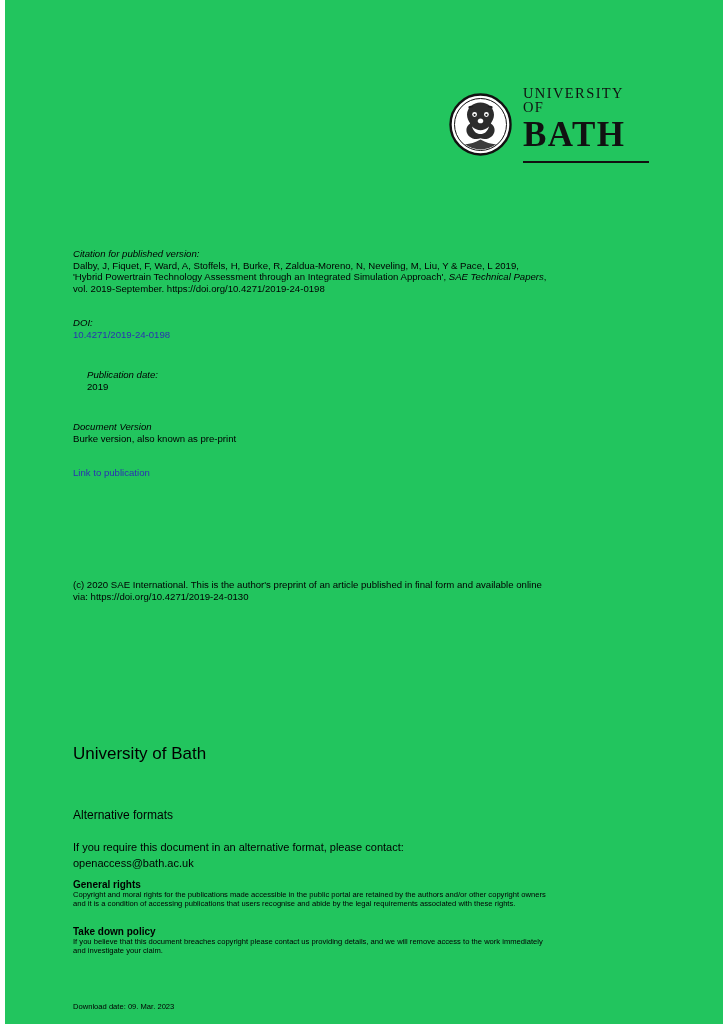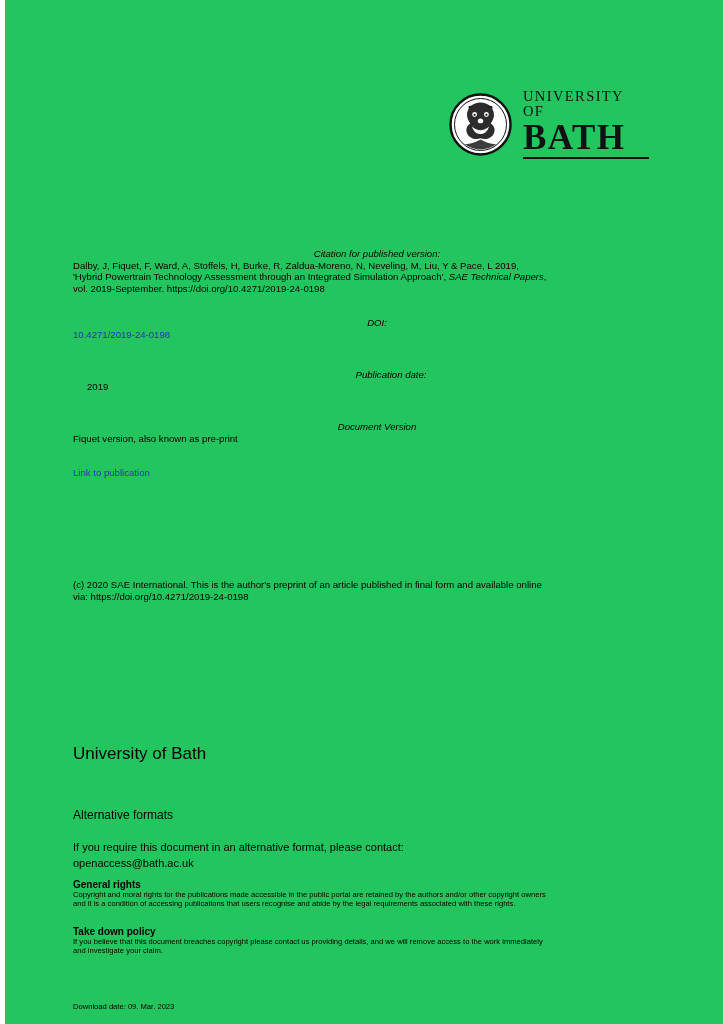--- a/index.html
+++ b/index.html
@@ -55,37 +55,36 @@
     margin-bottom: 2px;
   }
   .wordmark .bath {
     font-family: "Liberation Serif", serif;
     font-size: 35px;
     font-weight: 700;
     letter-spacing: 1.5px;
     line-height: 1;
     color: #111;
     border-bottom: 2px solid #111;
-    padding-bottom: 2px;
+    padding-bottom: 9px;
   }
 
   
   .block {
     position: absolute;
     left: 68px;
     width: 608px;
     font-size: 9.6px;
     line-height: 11.6px;
     color: #000;
   }
   .lbl {
     font-style: italic;
     font-size: 9.6px;
     line-height: 11.6px;
-    text-align: center;
   }
   .cite-line {
     font-size: 9.6px;
     line-height: 11.6px;
   }
   .cite-line .ital { font-style: italic; }
 
   a.link, .link {
     color: #2b32b2;
     text-decoration: none;
@@ -176,30 +175,30 @@
     <div class="link">10.4271/2019-24-0198</div>
   </div>
 
   <div class="block" id="pubdate">
     <div class="lbl">Publication date:</div>
     <div>2019</div>
   </div>
 
   <div class="block" id="docversion">
     <div class="lbl">Document Version</div>
-    <div>Fiquet version, also known as pre-print</div>
+    <div>Burke version, also known as pre-print</div>
   </div>
 
   <div class="block" id="linkpub">
     <div class="link">Link to publication</div>
   </div>
 
   <div class="block" id="copyright">
     <div>(c) 2020 SAE International.  This is the author's preprint of an article published in final form and available online</div>
-    <div>via: https://doi.org/10.4271/2019-24-0198</div>
+    <div>via: https://doi.org/10.4271/2019-24-0130</div>
   </div>
 
   <div class="block" id="uni-name">University of Bath</div>
 
   <div class="block" id="alt-formats">
     <div class="h">Alternative formats</div>
     <div class="p">If you require this document in an alternative format, please contact:</div>
     <div class="p">openaccess@bath.ac.uk</div>
   </div>
 

